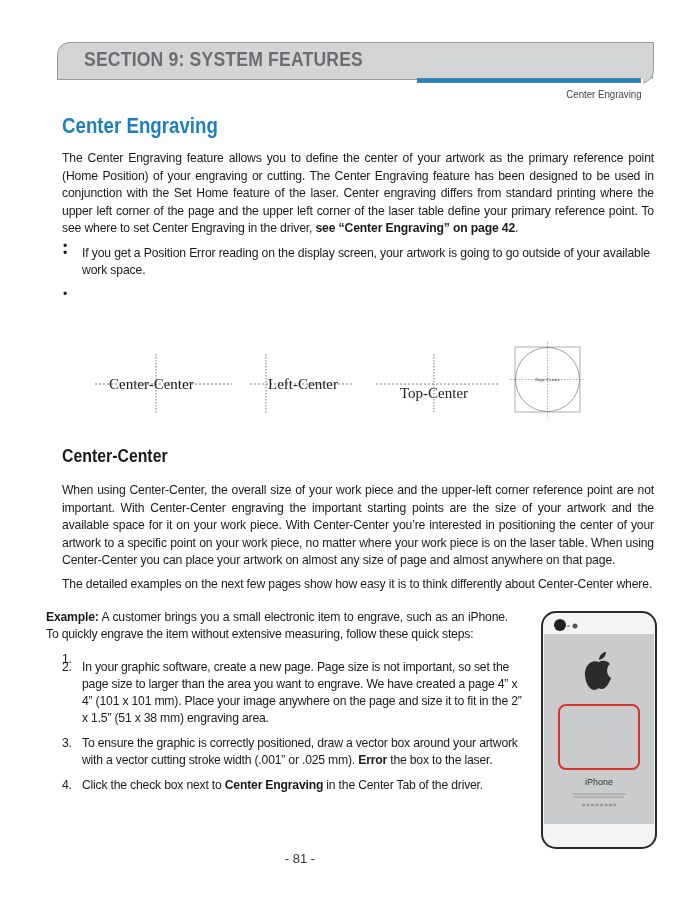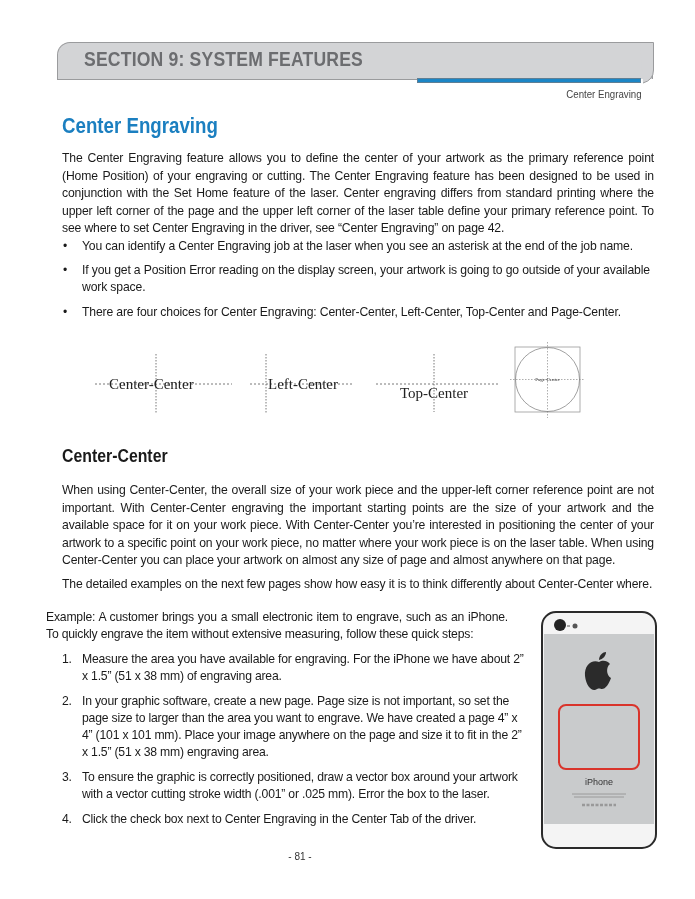--- a/index.html
+++ b/index.html
@@ -18,43 +18,43 @@
   .bullet .dot { position:absolute; left:1px; top:0; }
   .diagrams { position:absolute; left:0; top:340px; width:695px; height:85px; }
   .h2 { position:absolute; left:62px; top:446px; font-size:18px; font-weight:bold; color:#1a1a1a; transform:scaleX(0.88); transform-origin:left top; white-space:nowrap; }
   .p2 { top:482px; }
   .p3 { top:576px; }
   .example { position:absolute; left:46px; top:609px; width:462px; font-size:12.2px; line-height:17px; text-align:justify; letter-spacing:-0.2px; }
   .steps { position:absolute; left:62px; top:651px; width:462px; font-size:12.2px; line-height:17px; letter-spacing:-0.2px; }
   .step { position:relative; padding-left:20px; margin-bottom:8px; }
   .step .num { position:absolute; left:0; top:0; }
   .phone { position:absolute; left:540px; top:610px; width:118px; height:240px; }
-  .page-num { position:absolute; left:0; width:600px; top:851px; text-align:center; font-size:10px; color:#333; }
-  b { font-weight:normal; }
+  .page-num { position:absolute; left:0; width:600px; top:851px; text-align:center; font-size:13px; color:#333; }
+  b { font-weight:bold; }
 </style>
 </head>
 <body>
 
 <div class="header-tab"></div>
 <svg class="header-tab-right" viewBox="0 0 14 42">
   <path d="M0 0.5 L13.5 0.5 L13.5 28 Q13.5 38 3 41" fill="#d3d4d6" stroke="#9a9b9d" stroke-width="1"></path>
 </svg>
 <div class="header-title">SECTION 9: SYSTEM FEATURES</div>
 <div class="header-bottom-line"></div>
 <div class="header-blue-bar"></div>
 <div class="section-sub">Center Engraving</div>
 
 <div class="h1">Center Engraving</div>
 
 <div class="para p1"><span>The Center Engraving feature allows you to define the center of your artwork as the primary reference point (Home Position) of your engraving or cutting. The Center Engraving feature has been designed to be used in conjunction with the Set Home feature of the laser. Center engraving differs from standard printing where the upper left corner of the page and the upper left corner of the laser table define your primary reference point. To see where to set Center Engraving in the driver, </span><b>see “Center Engraving” on page 42</b><span>.</span></div>
 
 <div class="bullets">
-  <div class="bullet"><span class="dot">•</span><span>You can identify a Center Engraving job at the laser when you see an asterisk at the end of the job name.</span></div>
+  <div class="bullet"><span class="dot">•</span></div>
   <div class="bullet"><span class="dot">•</span><span>If you get a Position Error reading on the display screen, your artwork is going to go outside of your available work space.</span></div>
-  <div class="bullet"><span class="dot">•</span><span>There are four choices for Center Engraving: Center-Center, Left-Center, Top-Center and Page-Center.</span></div>
+  <div class="bullet"><span class="dot">•</span></div>
 </div>
 
 <svg class="diagrams" viewBox="0 0 695 85">
   <g font-family="Liberation Serif, serif" font-size="15" fill="#222">
     <line x1="95" y1="44" x2="232" y2="44" stroke="#555" stroke-dasharray="2,2" stroke-width="0.8"></line>
     <line x1="156" y1="14" x2="156" y2="74" stroke="#555" stroke-dasharray="1.5,1.5" stroke-width="0.8"></line>
     <text x="109" y="49">Center-Center</text>
   </g>
   <g font-family="Liberation Serif, serif" font-size="15" fill="#222">
     <line x1="250" y1="44" x2="352" y2="44" stroke="#555" stroke-dasharray="2,2" stroke-width="0.8"></line>
@@ -75,21 +75,21 @@
   </g>
 </svg>
 
 <div class="h2">Center-Center</div>
 <div class="para p2">When using Center-Center, the overall size of your work piece and the upper-left corner reference point are not important. With Center-Center engraving the important starting points are the size of your artwork and the available space for it on your work piece. With Center-Center you’re interested in positioning the center of your artwork to a specific point on your work piece, no matter where your work piece is on the laser table. When using Center-Center you can place your artwork on almost any size of page and almost anywhere on that page.</div>
 <div class="para p3">The detailed examples on the next few pages show how easy it is to think differently about Center-Center where.</div>
 
 <div class="example"><b>Example:</b><span> A customer brings you a small electronic item to engrave, such as an iPhone. To quickly engrave the item without extensive measuring, follow these quick steps:</span></div>
 
 <div class="steps">
-  <div class="step"><span class="num">1.</span><span>Measure the area you have available for engraving. For the iPhone we have about 2” x 1.5” (51 x 38 mm) of engraving area.</span></div>
+  <div class="step"><span class="num">1.</span></div>
   <div class="step"><span class="num">2.</span><span>In your graphic software, create a new page. Page size is not important, so set the page size to larger than the area you want to engrave. We have created a page 4” x 4” (101 x 101 mm). Place your image anywhere on the page and size it to fit in the 2” x 1.5” (51 x 38 mm) engraving area.</span></div>
   <div class="step"><span class="num">3.</span><span>To ensure the graphic is correctly positioned, draw a vector box around your artwork with a vector cutting stroke width (.001” or .025 mm). </span><b>Error</b><span> the box to the laser.</span></div>
   <div class="step"><span class="num">4.</span><span>Click the check box next to </span><b>Center Engraving</b><span> in the Center Tab of the driver.</span></div>
 </div>
 
 <svg class="phone" viewBox="0 0 118 240">
   <rect x="2" y="2" width="114" height="236" rx="14" fill="#f4f4f4" stroke="#2a2a2a" stroke-width="2"></rect>
   <rect x="4" y="24" width="110" height="190" fill="#c9cbcc"></rect>
   <circle cx="20" cy="15" r="6" fill="#222"></circle>
   <circle cx="35" cy="16" r="2.5" fill="#555"></circle>

